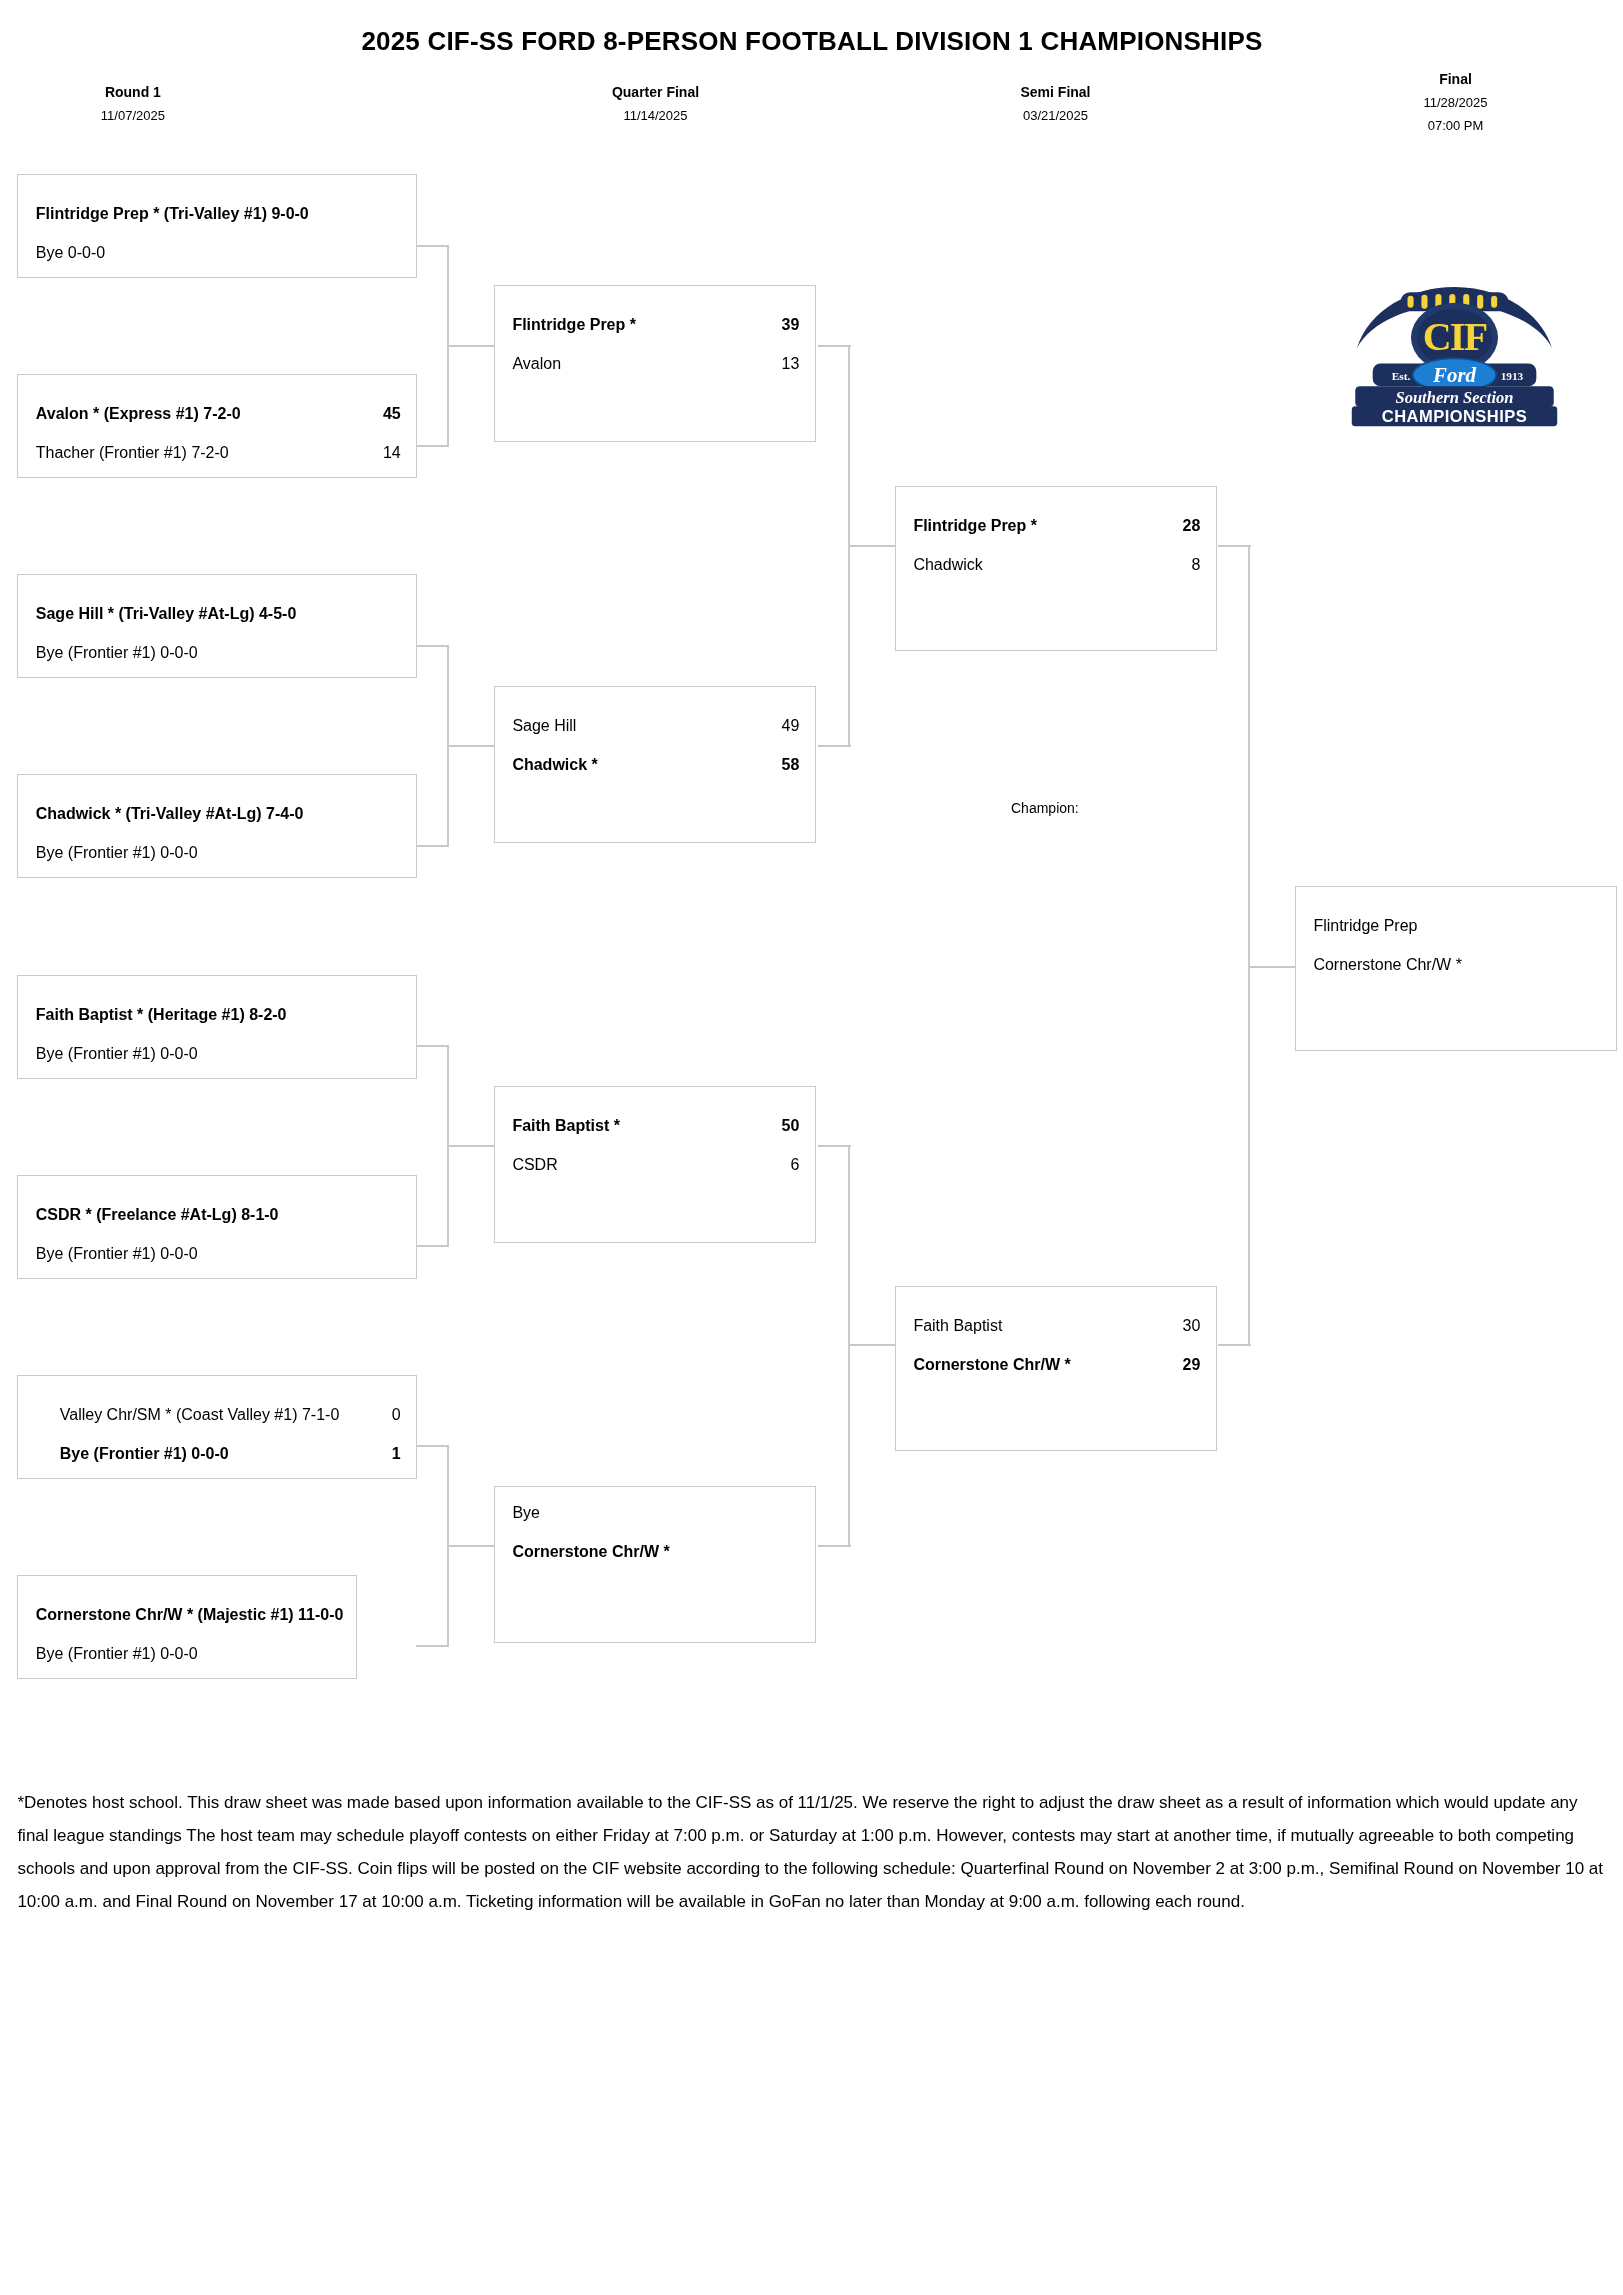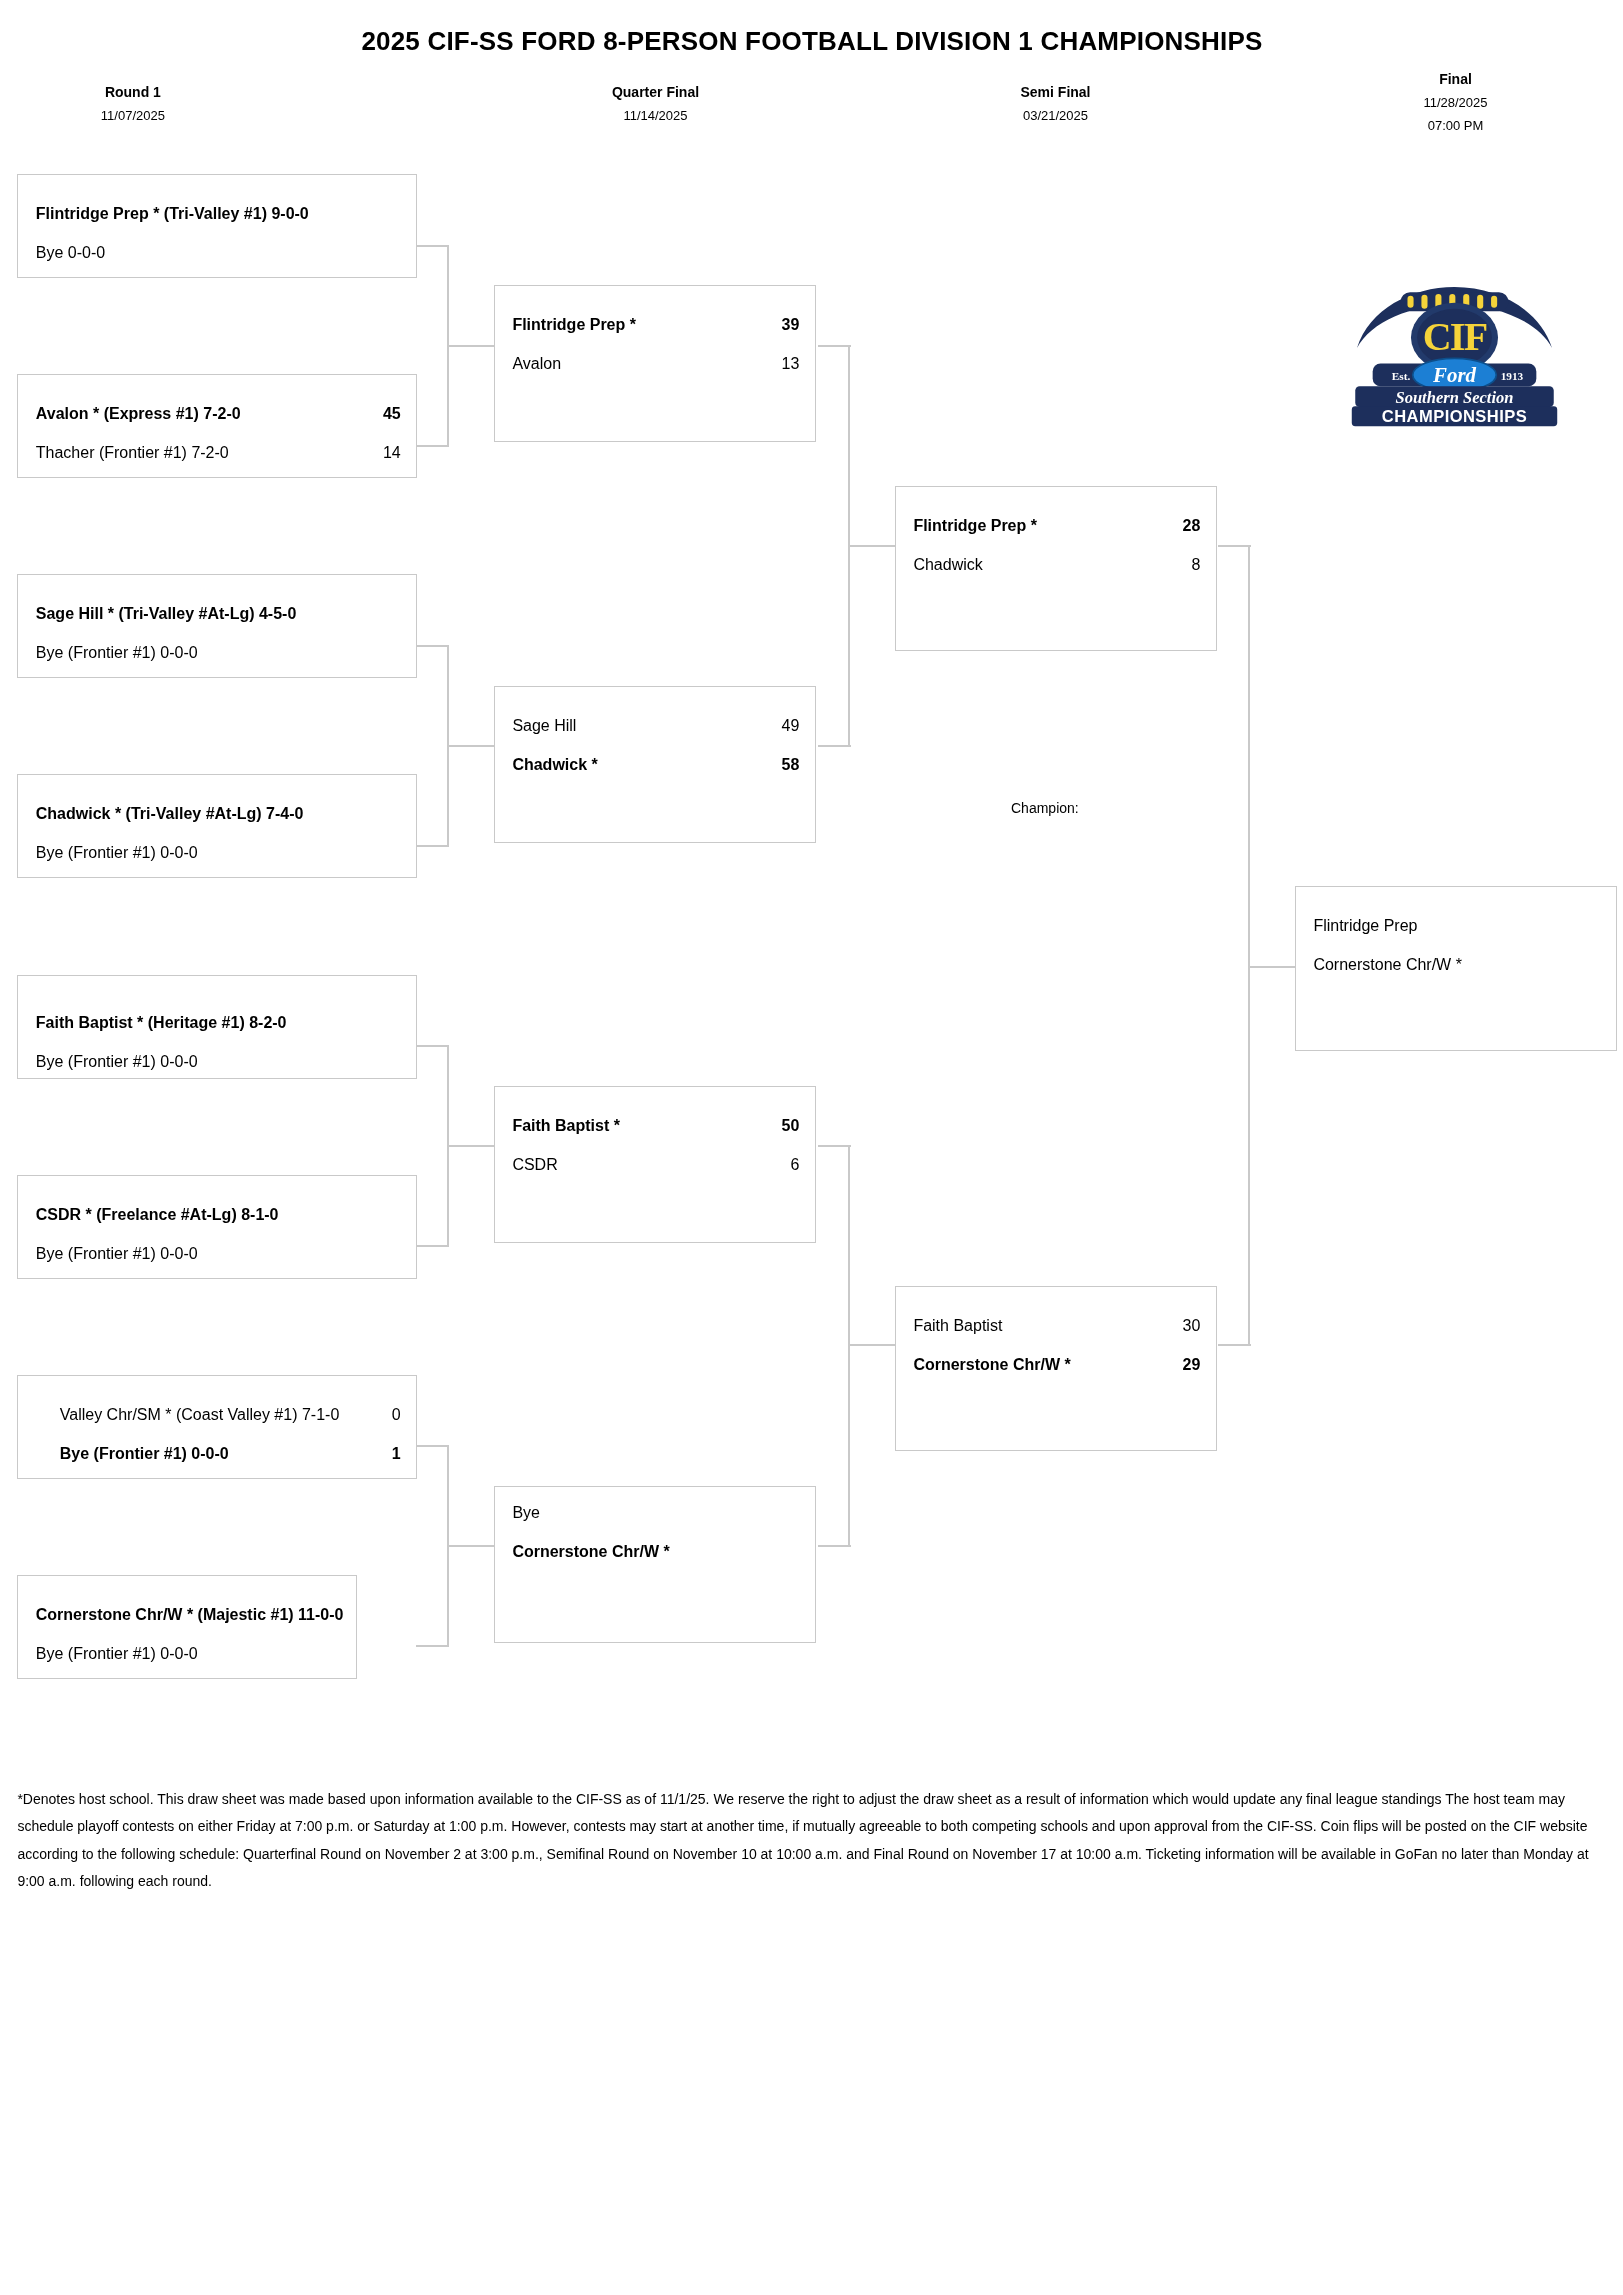--- a/index.html
+++ b/index.html
@@ -85,21 +85,21 @@
     position: absolute;
     font-size: 14px;
   }
 
   
   #footer-note {
     position: absolute;
     left: 17.4px;
     top: 1786px;
     width: 1589px;
-    font-size: 14px;
+    font-size: 17px;
     line-height: 1.95;
     text-align: left;
   }
 
   
   #cif-logo {
     position: absolute;
     left: 1350px;
     top: 280px;
     width: 209px;
@@ -237,21 +237,21 @@
     <span class="tname">Chadwick * (Tri-Valley #At-Lg) 7-4-0</span>
     <span class="tscore"></span>
   </div>
   <div class="team-row" style="margin-top:22.6px;">
     <span class="tname">Bye (Frontier #1) 0-0-0</span>
     <span class="tscore"></span>
   </div>
 </div>
 
 <div class="match" style="left:17.4px; top:975px; width:400px; height:104px;">
-  <div class="team-row winner" style="margin-top:39px;">
+  <div class="team-row winner" style="margin-top:31px;">
     <span class="tname">Faith Baptist * (Heritage #1) 8-2-0</span>
     <span class="tscore"></span>
   </div>
   <div class="team-row" style="margin-top:22.6px;">
     <span class="tname">Bye (Frontier #1) 0-0-0</span>
     <span class="tscore"></span>
   </div>
 </div>
 
 <div class="match" style="left:17.4px; top:1175px; width:400px; height:104px;">

